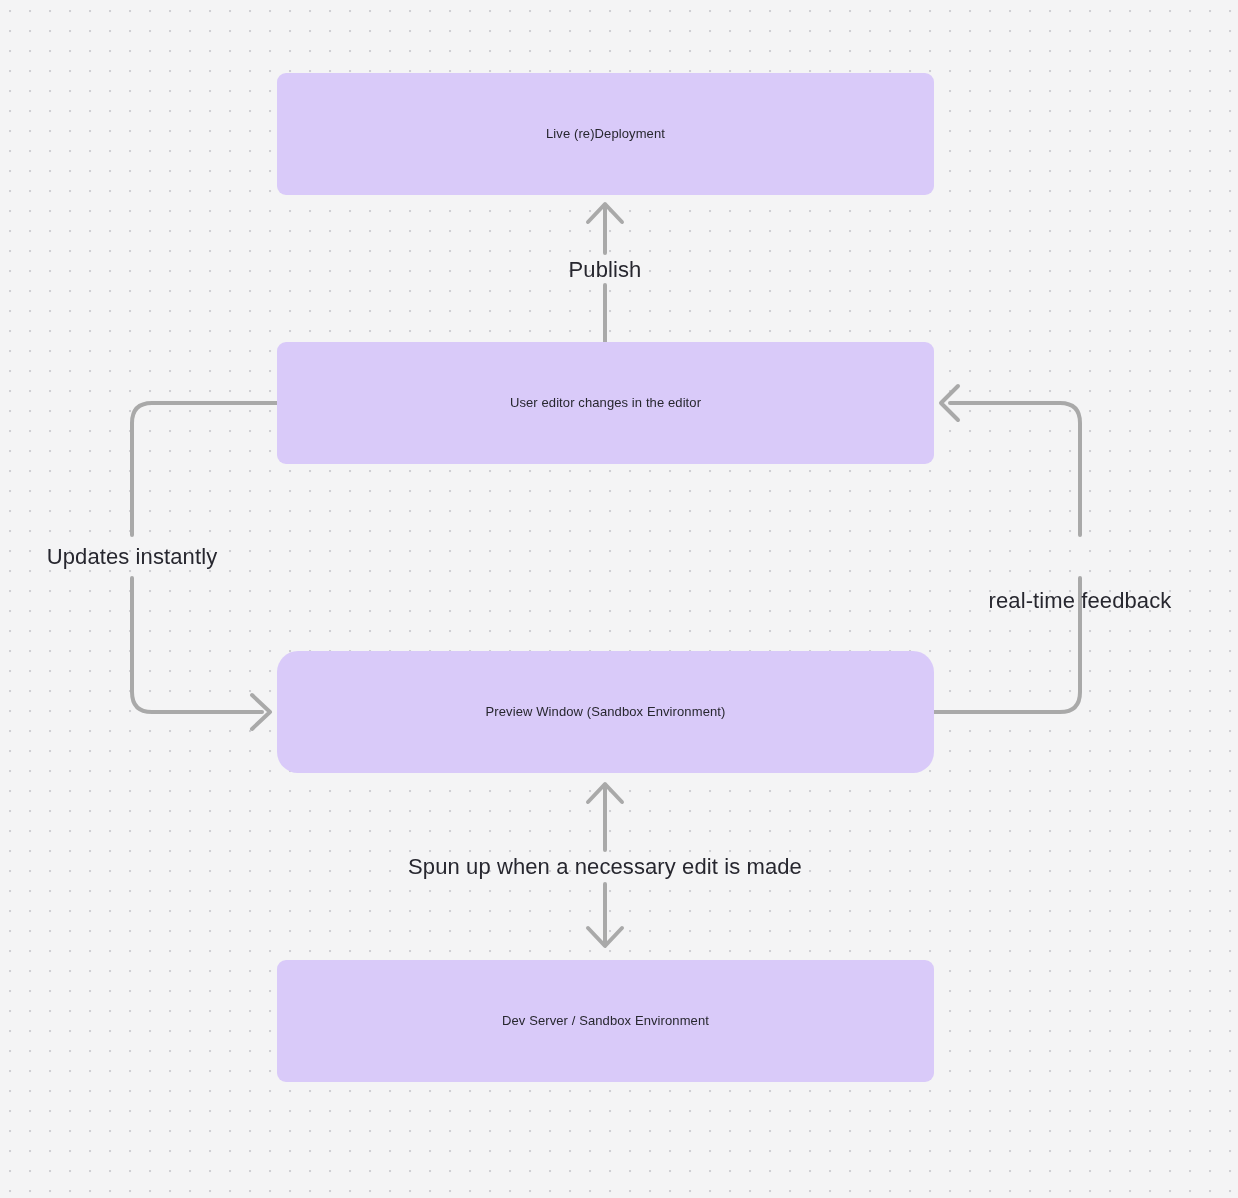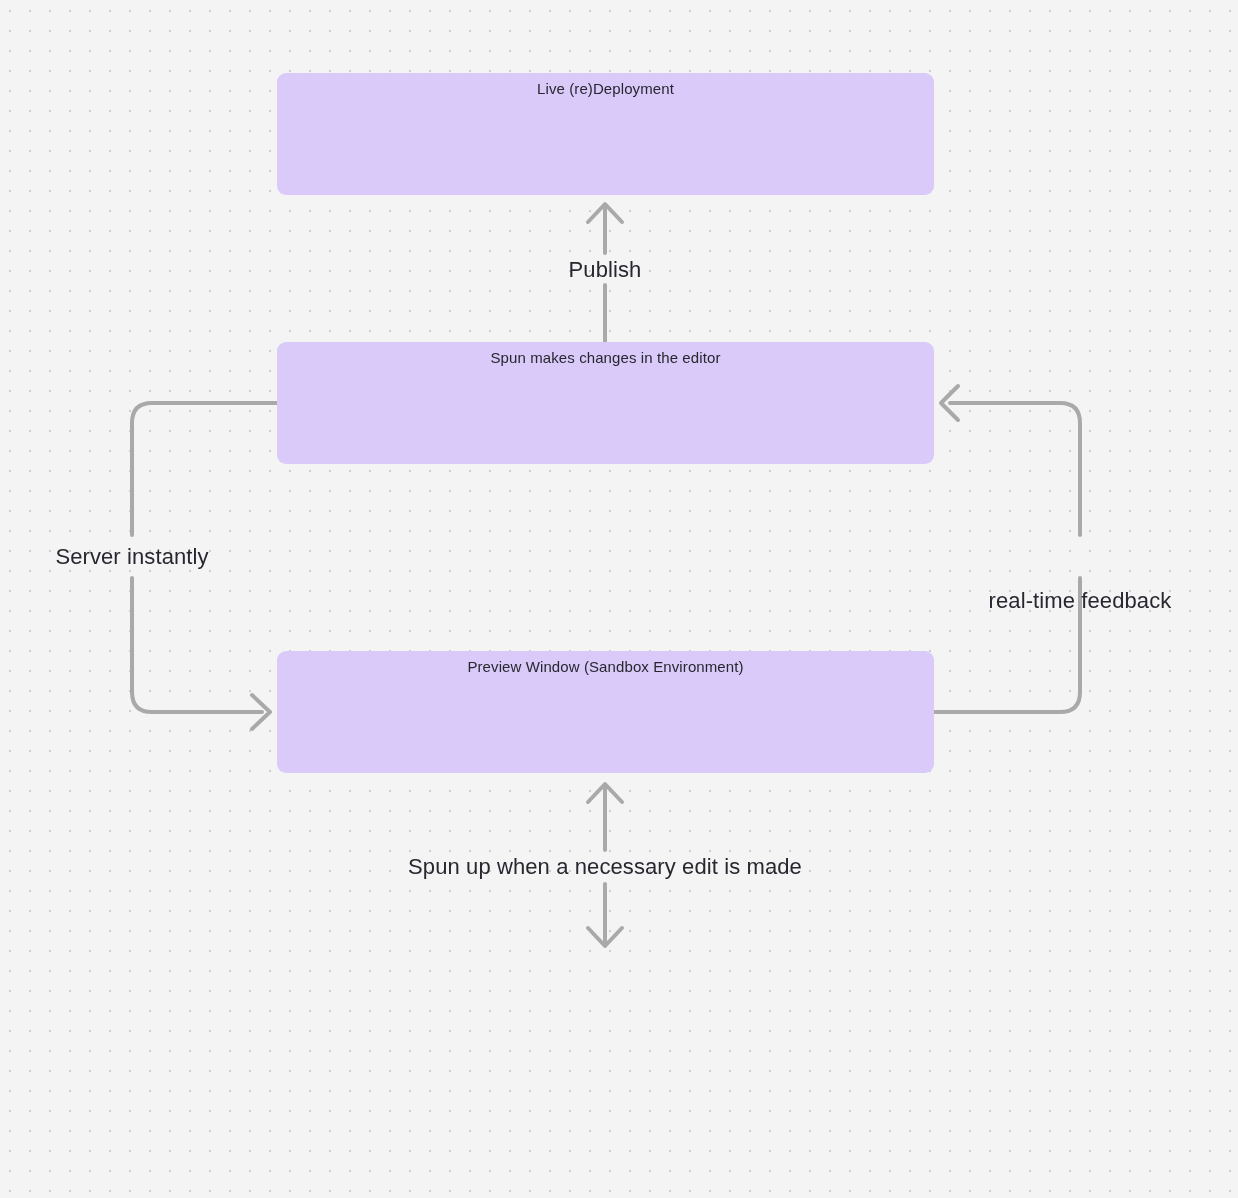--- a/index.html
+++ b/index.html
@@ -34,24 +34,25 @@
     width: 1238px;
     height: 1198px;
     pointer-events: none;
   }
   .node {
     position: absolute;
     box-sizing: border-box;
     background: #d9caf9;
     border-radius: 9px;
     display: flex;
+    align-items: center;
     justify-content: center;
     text-align: center;
     color: #27272f;
-    font-size: 15px;
+    font-size: 13px;
     letter-spacing: 0.1px;
     line-height: 1.3;
     padding: 6px 18px;
   }
   .edge-label {
     position: absolute;
     color: #27272f;
     font-size: 22px;
     letter-spacing: 0.1px;
     line-height: 1;
@@ -96,29 +97,32 @@
         <path d="M 588 928 L 605 946 L 622 928"></path>
       </g>
     </g>
   </svg>
 
   <div class="node" style="left:277px; top:73px; width:657px; height:122px;">
     <span>Live (re)Deployment</span>
   </div>
 
   <div class="node" style="left:277px; top:342px; width:657px; height:122px;">
-    <span>Spun makes changes in the editor</span>
+    <span>User editor changes in the editor</span>
   </div>
 
-  <div class="node" style="left:277px; top:651px; width:657px; height:122px;">
+  <div class="node" style="left:277px; top:651px; width:657px; height:122px;border-radius:21px;">
     <span>Preview Window (Sandbox Environment)</span>
   </div>
 
+  <div class="node" style="left:277px; top:960px; width:657px; height:122px;">
+    <span>Dev Server / Sandbox Environment</span>
+  </div>
 
   <div class="edge-label centered" style="left:605px; top:270px;">Publish</div>
 
-  <div class="edge-label centered" style="left:132px; top:557px;">Server instantly</div>
+  <div class="edge-label centered" style="left:132px; top:557px;">Updates instantly</div>
 
   <div class="edge-label centered" style="left:1080px; top:557px;margin-top:44px;">real-time feedback</div>
 
   <div class="edge-label centered" style="left:605px; top:867px;text-align:center;">Spun up when a necessary edit is made</div>
 
 </div>
 
 </body></html>

